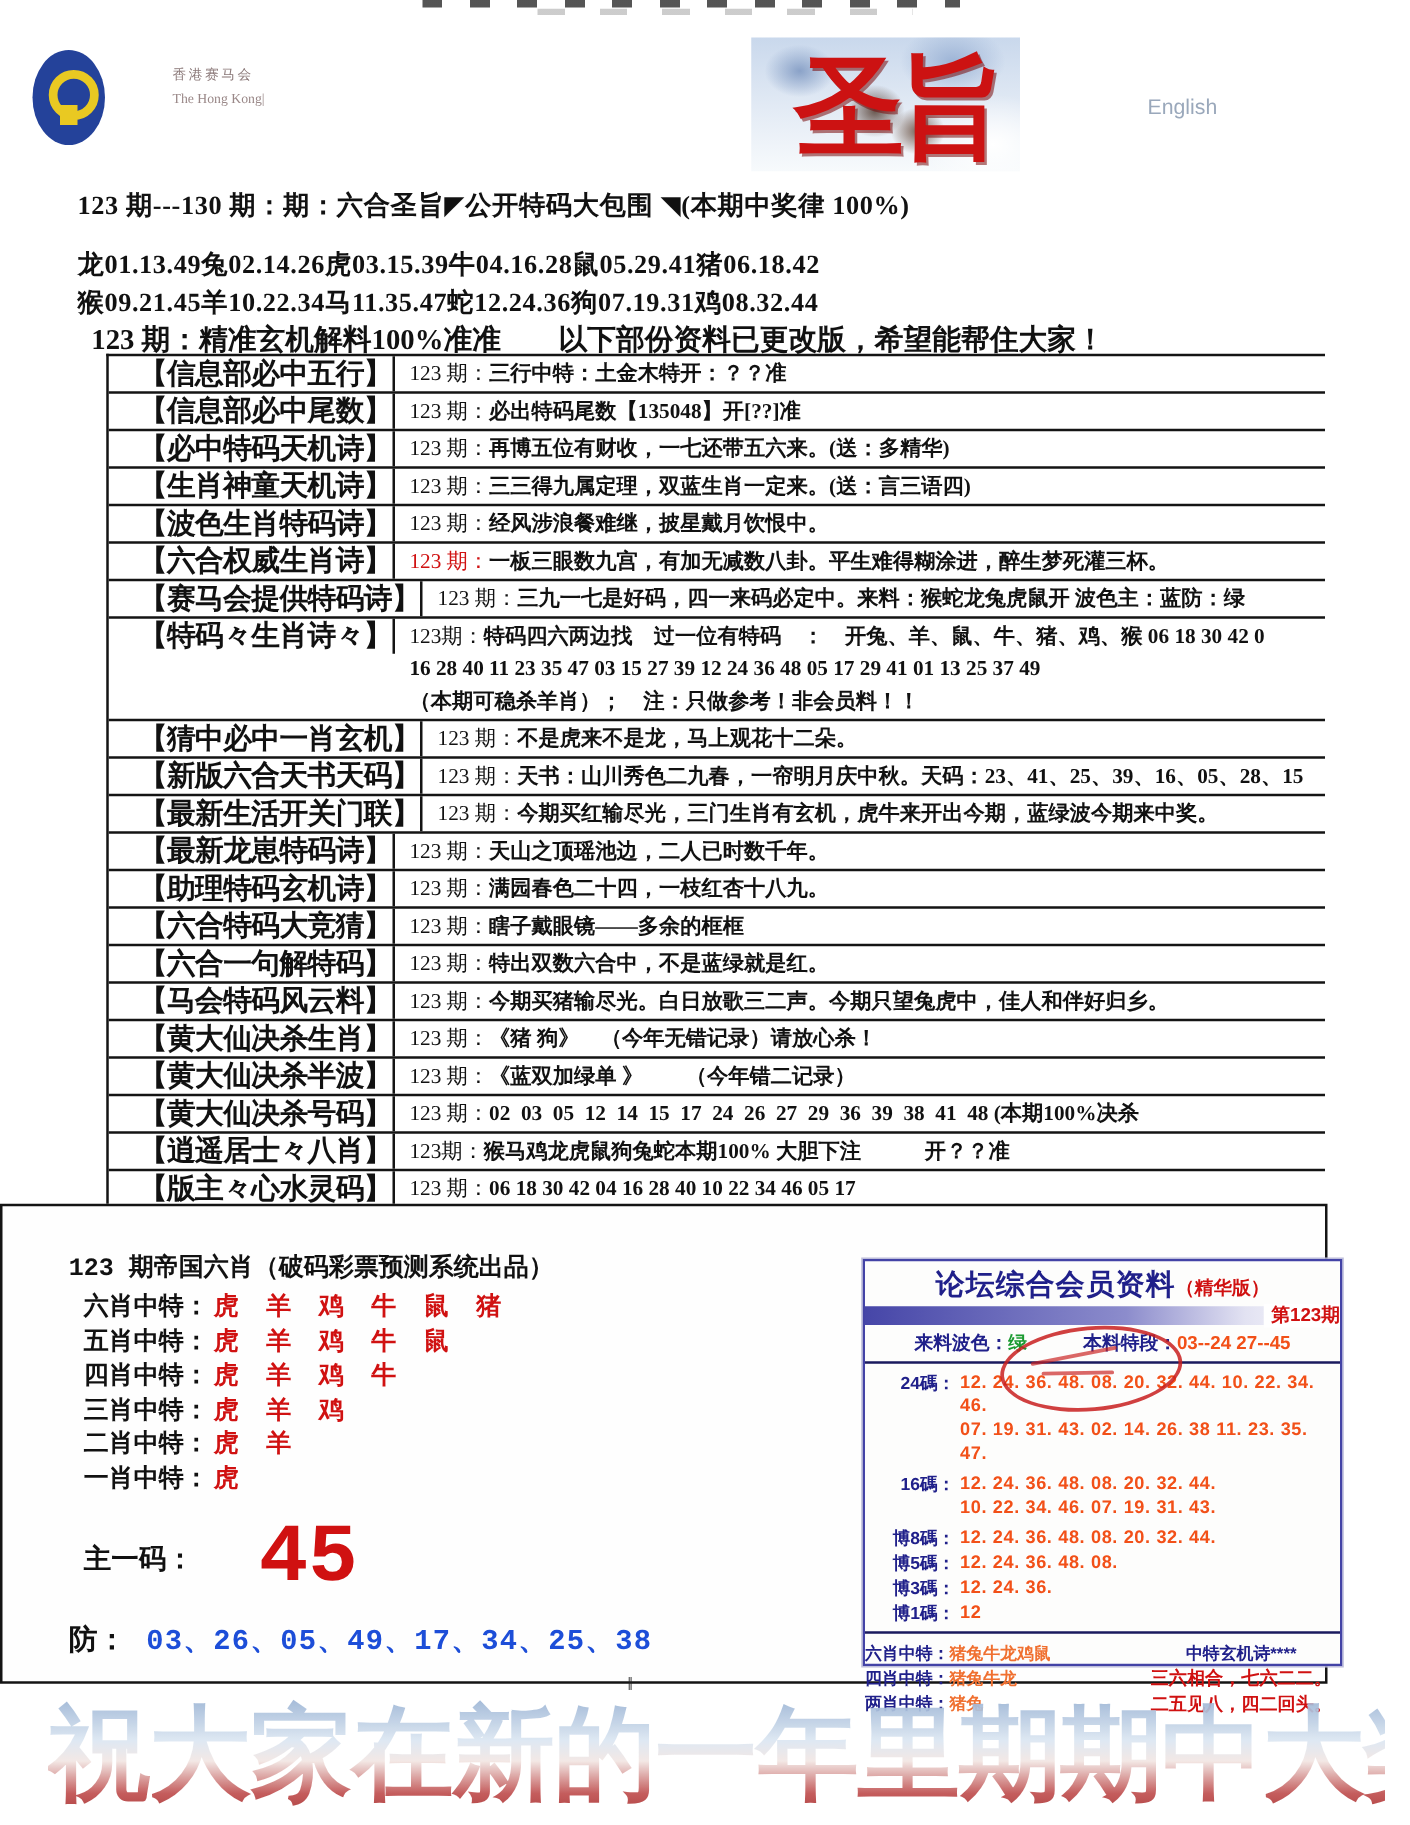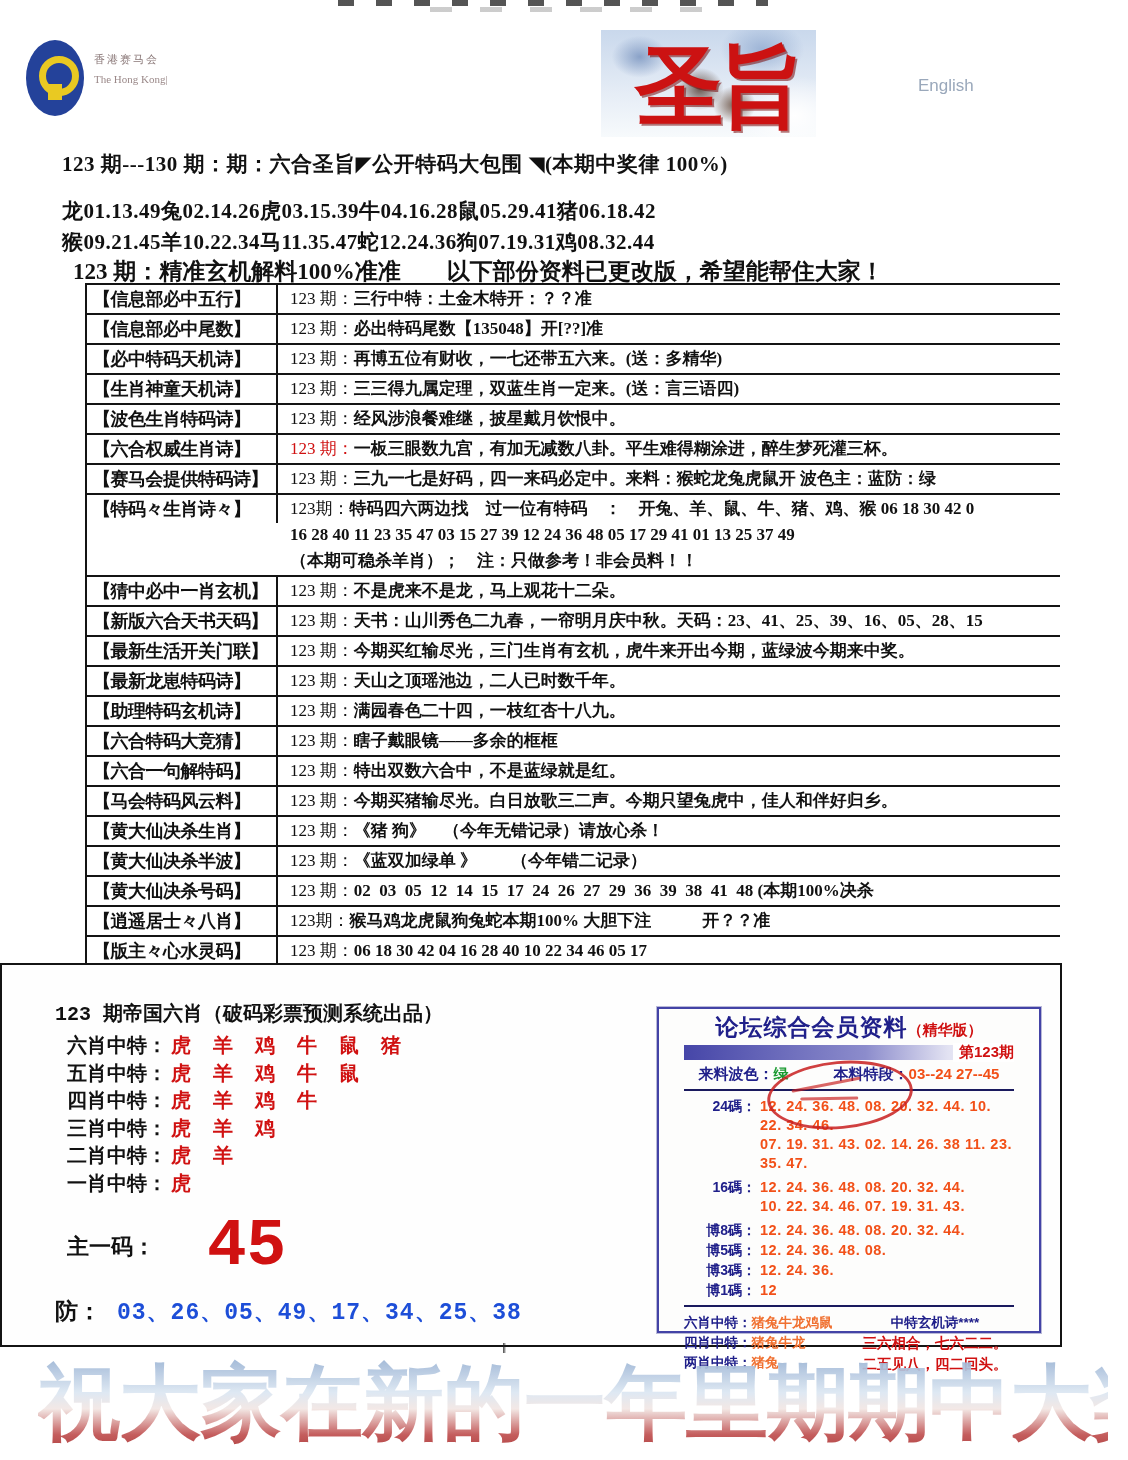--- a/index.html
+++ b/index.html
@@ -10,21 +10,21 @@
   
   .remnant{position:absolute;top:0;left:338px;width:430px;height:6px;
     background:repeating-linear-gradient(90deg,#1c1c1c 0 16px,transparent 16px 38px);opacity:.75;}
   .remnant2{position:absolute;top:7px;left:430px;width:300px;height:5px;
     background:repeating-linear-gradient(90deg,#9a9a9a 0 22px,transparent 22px 50px);opacity:.5;}
   
   .logo{position:absolute;top:40px;left:26px;display:flex;gap:10px;}
   .logo-oval{width:58px;height:76px;border-radius:50%;background:#24429a;position:relative;flex:0 0 auto;}
   .logo-ring{position:absolute;left:13px;top:16px;width:26px;height:26px;border:7px solid #e9c922;border-radius:50%;}
   .logo-bar{position:absolute;left:22px;top:44px;width:14px;height:16px;background:#e9c922;}
-  .logo-txt{padding-top:12px;}
+  .logo-txt{padding-top:12px;margin-left:44px;}
   .logo-cn{font-size:11px;color:#8a7878;letter-spacing:2px;}
   .logo-en{font-size:11px;color:#9a8888;margin-top:6px;}
   
   .hero{position:absolute;left:601px;top:30px;width:215px;height:107px;
     background:
       radial-gradient(40px 30px at 18% 25%,#8aa2c8 0%,rgba(138,162,200,0) 70%),
       radial-gradient(60px 40px at 75% 18%,#9db4d6 0%,rgba(157,180,214,0) 70%),
       radial-gradient(34px 30px at 46% 55%,#6a5850 0%,rgba(106,88,80,0) 70%),
       radial-gradient(30px 26px at 62% 70%,#7a6458 0%,rgba(122,100,88,0) 72%),
       radial-gradient(70px 50px at 90% 80%,#ffffff 0%,rgba(255,255,255,0) 80%),
@@ -33,41 +33,41 @@
     color:#cc1212;text-shadow:2px 2px 0 rgba(120,10,10,.55);letter-spacing:-6px;}
   .english{position:absolute;left:918px;top:76px;font-size:17px;color:#9aa8bb;
     font-family:"Liberation Sans",sans-serif;}
   
   .main-title{position:absolute;left:62px;top:150px;font-size:21px;font-weight:bold;letter-spacing:.5px;}
   .zodiac{position:absolute;left:62px;top:196px;font-size:21px;font-weight:bold;line-height:31px;letter-spacing:.5px;}
   .notice{position:absolute;left:73px;top:256px;font-size:23px;font-weight:bold;font-family:Liberation Serif, serif;}
   
   .table{position:absolute;left:85px;top:283px;width:973px;border-top:2px solid #141414;border-left:2.5px solid #141414;}
   .trow{display:flex;border-bottom:2px solid #141414;align-items:flex-start;}
-  .tl{flex:0 0 183px;padding:1px 0 1px 6px;border-right:2px solid #141414;
-      font-size:18px;font-weight:bold;line-height:26px;letter-spacing:-.5px;white-space:nowrap;}
+  .tl{flex:0 0 183px;padding:1px 0 1px 24px;border-right:2px solid #141414;
+      font-size:23px;font-weight:bold;line-height:26px;letter-spacing:-.5px;white-space:nowrap;}
   .tc{flex:1;padding:1px 0 1px 12px;min-width:0;}
   .ln{font-size:17px;font-weight:bold;line-height:26px;white-space:pre-wrap;}
   .pd{font-weight:normal;text-align:center;}
   .pd.red{color:#d01111;}
   
   .bbox{position:absolute;left:0;top:963px;width:1062px;height:384px;
     border:2.5px solid #141414;box-sizing:border-box;background:#fefefe;}
   .empire{position:absolute;left:55px;top:1000px;width:560px;font-family:Liberation Mono, monospace;}
   .emp-title{font-size:20px;font-weight:bold;margin-bottom:6px;}
   .emp-row{font-size:20px;font-weight:bold;line-height:27.5px;padding-left:12px;}
   .emp-val{color:#d01111;letter-spacing:5px;margin-left:4px;}
   .main-code{margin-top:16px;padding-left:12px;display:flex;align-items:center;}
   .mc-label{font-size:22px;font-weight:bold;text-align:center;}
   .mc-value{font-size:66px;line-height:66px;font-weight:bold;color:#d01111;margin-left:52px;}
   .guard{margin-top:16px;font-size:23px;font-weight:bold;}
   .guard-nums{color:#1d4ed8;margin-left:16px;letter-spacing:1px;}
   
-  .panel{position:absolute;left:657px;top:1007px;width:384px;height:326px;box-sizing:border-box;
-    border:2px solid #4343a6;outline:1px solid #b9b9d8;background:#fdfdfc;padding:3px 25px;
+  .panel{position:absolute;left:690px;top:1007px;width:384px;height:326px;box-sizing:border-box;
+    border:2px solid #4343a6;outline:1px solid #b9b9d8;background:#fdfdfc;padding:3px 0;
     font-family:"Liberation Sans","DejaVu Sans",sans-serif;}
   .p-title{text-align:center;white-space:nowrap;}
   .p-title-main{font-size:23px;font-weight:bold;color:#20208a;letter-spacing:1px;}
   .p-title-ed{font-size:15px;font-weight:bold;color:#d01111;}
   .p-bar{position:relative;height:15px;margin-top:2px;
     background:linear-gradient(90deg,#4646a8 0%,#8c8ccc 55%,#e2e2f2 80%,#ffffff 100%);}
   .p-issue{position:absolute;right:0;top:-2px;font-size:15px;font-weight:bold;color:#d01111;background:#fff;padding-left:6px;}
   .p-wave{margin-top:5px;text-align:center;font-size:15px;font-weight:bold;white-space:nowrap;}
   .p-wave .lbl{color:#20208a;}
   .p-wave .green{color:#1a9a30;}

